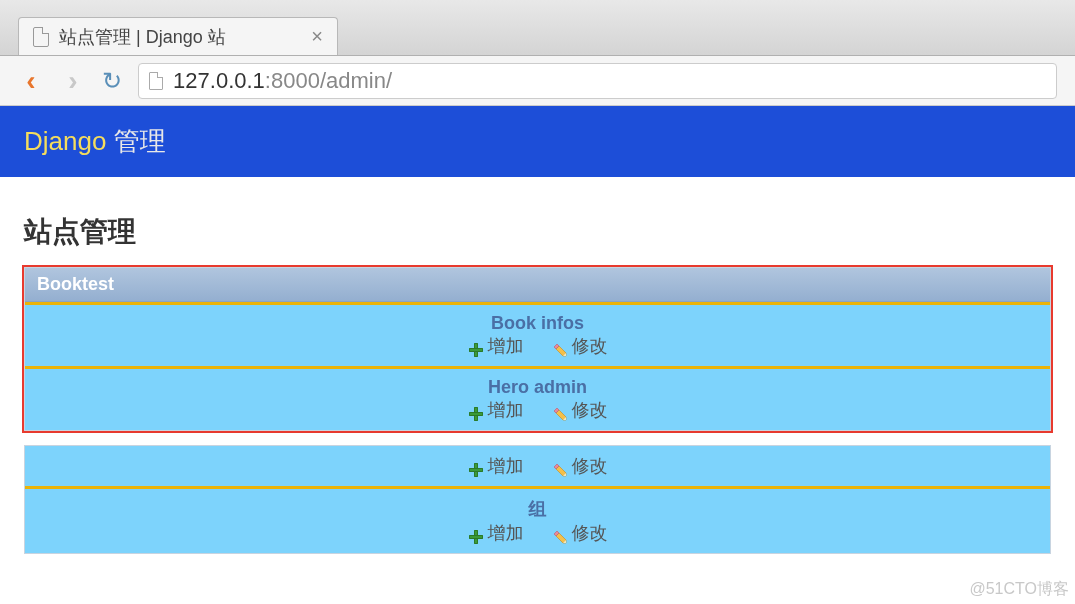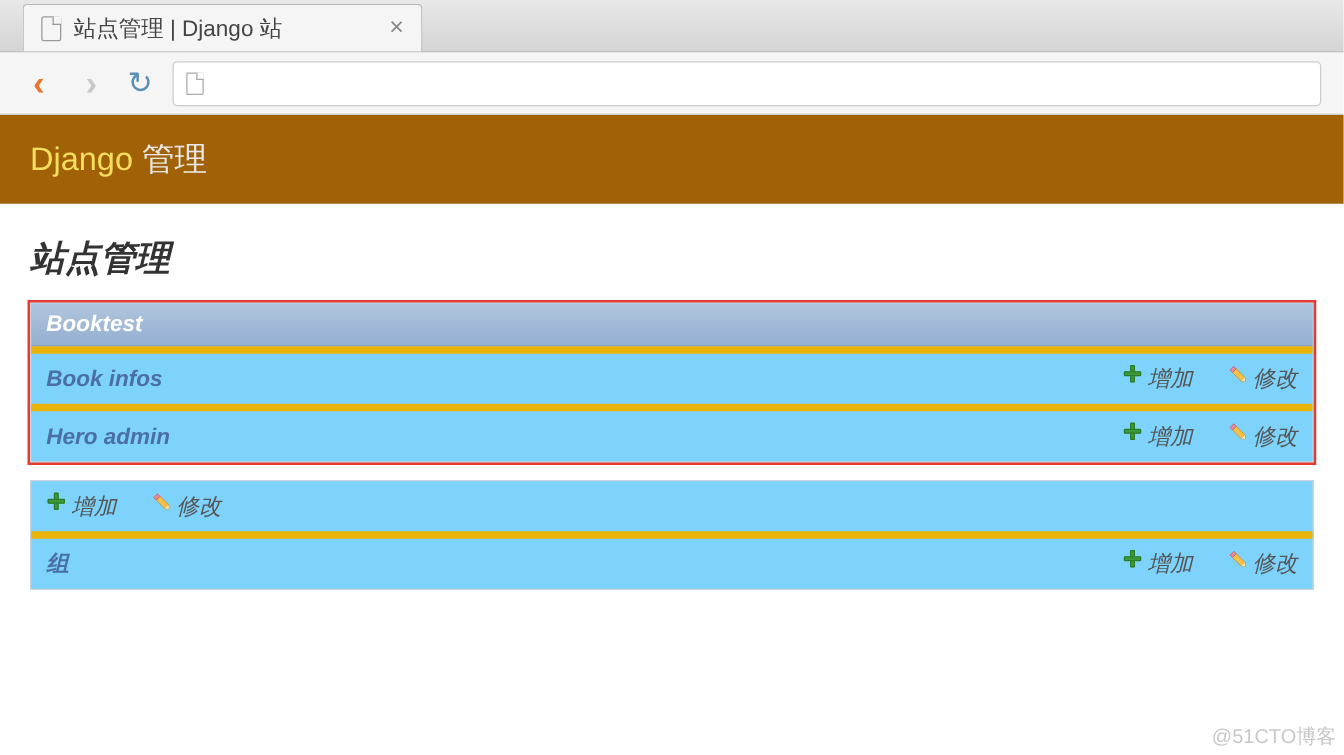--- a/index.html
+++ b/index.html
@@ -1,54 +1,54 @@
 <!DOCTYPE html>
 <html><head>
   <meta charset="utf-8">
   <style>
     * { margin: 0; padding: 0; box-sizing: border-box; }
     body { font-family: "Helvetica Neue", Arial, sans-serif; background: #fff; width: 1075px; height: 604px; overflow: hidden; position: relative; }
     
     
-    .browser-chrome { background: linear-gradient(#e8e8e8, #d4d4d4); height: 42px; display: flex; align-items: flex-end; border-bottom: 1px solid #b0b0b0; text-align: center; }
+    .browser-chrome { background: linear-gradient(#e8e8e8, #d4d4d4); height: 56px; display: flex; align-items: flex-end; border-bottom: 1px solid #b0b0b0; text-align: center; }
     .tab { background: #f5f5f5; border: 1px solid #b8b8b8; border-bottom: none; border-radius: 4px 4px 0 0; height: 38px; margin-left: 18px; padding: 0 14px; display: flex; align-items: center; gap: 10px; min-width: 320px; position: relative; }
     .tab-icon { width: 16px; height: 20px; border: 1px solid #999; border-radius: 2px 2px 2px 2px; position: relative; }
     .tab-icon::after { content: ''; position: absolute; top: -1px; right: -1px; width: 6px; height: 6px; background: #f5f5f5; border-left: 1px solid #999; border-bottom: 1px solid #999; }
     .tab-title { font-size: 18px; color: #444; white-space: nowrap; overflow: hidden; }
     .tab-close { margin-left: auto; font-size: 20px; color: #888; }
     
     .toolbar { background: #f5f5f5; height: 50px; display: flex; align-items: center; padding: 0 18px; gap: 16px; border-bottom: 1px solid #ccc; }
     .nav-btn { width: 26px; height: 26px; display: flex; align-items: center; justify-content: center; font-size: 28px; font-weight: bold; }
     .nav-back { color: #e8762d; }
     .nav-fwd { color: #c8c8c8; }
     .reload-btn { color: #5a8fb8; font-size: 24px; }
     .addr-bar { flex: 1; height: 36px; border: 1px solid #ccc; border-radius: 4px; background: #fff; display: flex; align-items: center; padding: 0 10px; gap: 10px; }
     .addr-icon { width: 14px; height: 18px; border: 1px solid #aaa; border-radius: 1px; position: relative; }
     .addr-icon::after { content: ''; position: absolute; top: -1px; right: -1px; width: 5px; height: 5px; background: #fff; border-left: 1px solid #aaa; border-bottom: 1px solid #aaa; }
     .addr-host { color: #333; font-size: 22px; }
     .addr-path { color: #888; font-size: 22px; }
     
     
-    .dj-header { background: #a16207; color: #fff; padding: 18px 24px; }
+    .dj-header { background: #1d4ed8; color: #fff; padding: 18px 24px; }
     .dj-brand { font-size: 26px; font-weight: 300; }
     .dj-brand .dj { color: #f5dd5d; }
     .dj-brand .mg { color: #e8e8e8; }
     
     
-    .content { padding: 25px 24px; font-style: italic; }
+    .content { padding: 36px 24px; }
     .page-title { font-size: 28px; color: #333; font-weight: bold; margin-bottom: 16px; }
     
     .module { border: 1px solid #c8d4e0; margin-bottom: 14px; background: #7dd3fc; }
     .module.hl { outline: 2px solid #e83a2e; outline-offset: 0; }
     .module-caption { background: linear-gradient(#b0c5de, #94afd0); color: #fff; font-weight: bold; font-size: 18px; padding: 6px 12px; border-bottom: 1px solid #8aa3c2; }
-    .module-row { display: flex; align-items: center; padding: 8px 12px; border-top: 6px solid #eab308; font-size: 18px; }
+    .module-row { display: flex; align-items: center; padding: 8px 12px; border-top: 3px solid #eab308; font-size: 18px; flex-direction: column; }
     .module-row:first-of-type { border-top: none; }
     .row-name { color: #4a6fa5; font-weight: bold; flex: 1; }
     .row-actions { display: flex; gap: 28px; align-items: center; }
-    .action { display: flex; align-items: flex-start; gap: 4px; color: #4a6fa5; font-size: 18px; cursor: pointer; }
+    .action { display: flex; align-items: flex-end; gap: 4px; color: #4a6fa5; font-size: 18px; cursor: pointer; }
     .action .txt { color: #555; font-weight: normal; }
     
     .plus-icn { width: 16px; height: 16px; position: relative; }
     .plus-icn::before, .plus-icn::after { content: ''; position: absolute; background: #3a9a3a; border-radius: 1px; }
     .plus-icn::before { left: 6px; top: 1px; width: 4px; height: 14px; box-shadow: 0 0 0 1px #2a7a2a inset; }
     .plus-icn::after { top: 6px; left: 1px; height: 4px; width: 14px; box-shadow: 0 0 0 1px #2a7a2a inset; }
     
     .pencil-icn { width: 16px; height: 16px; display: inline-flex; align-items: center; justify-content: center; font-size: 16px; transform: rotate(0deg) scaleX(-1); }
     .pencil-icn svg { width: 16px; height: 16px; }
     
@@ -64,20 +64,23 @@
     <span class="tab-close">×</span>
   </div>
 </div>
 
 <div class="toolbar">
   <span class="nav-btn nav-back">‹</span>
   <span class="nav-btn nav-fwd">›</span>
   <span class="reload-btn">↻</span>
   <div class="addr-bar">
     <span class="addr-icon"></span>
+    <span>
+      <span class="addr-host">127.0.0.1</span><span class="addr-path">:8000/admin/</span>
+    </span>
   </div>
 </div>
 
 <div class="dj-header">
   <div class="dj-brand">
     <span class="dj">Django</span><span class="mg"> 管理</span>
   </div>
 </div>
 
 <div class="content">

